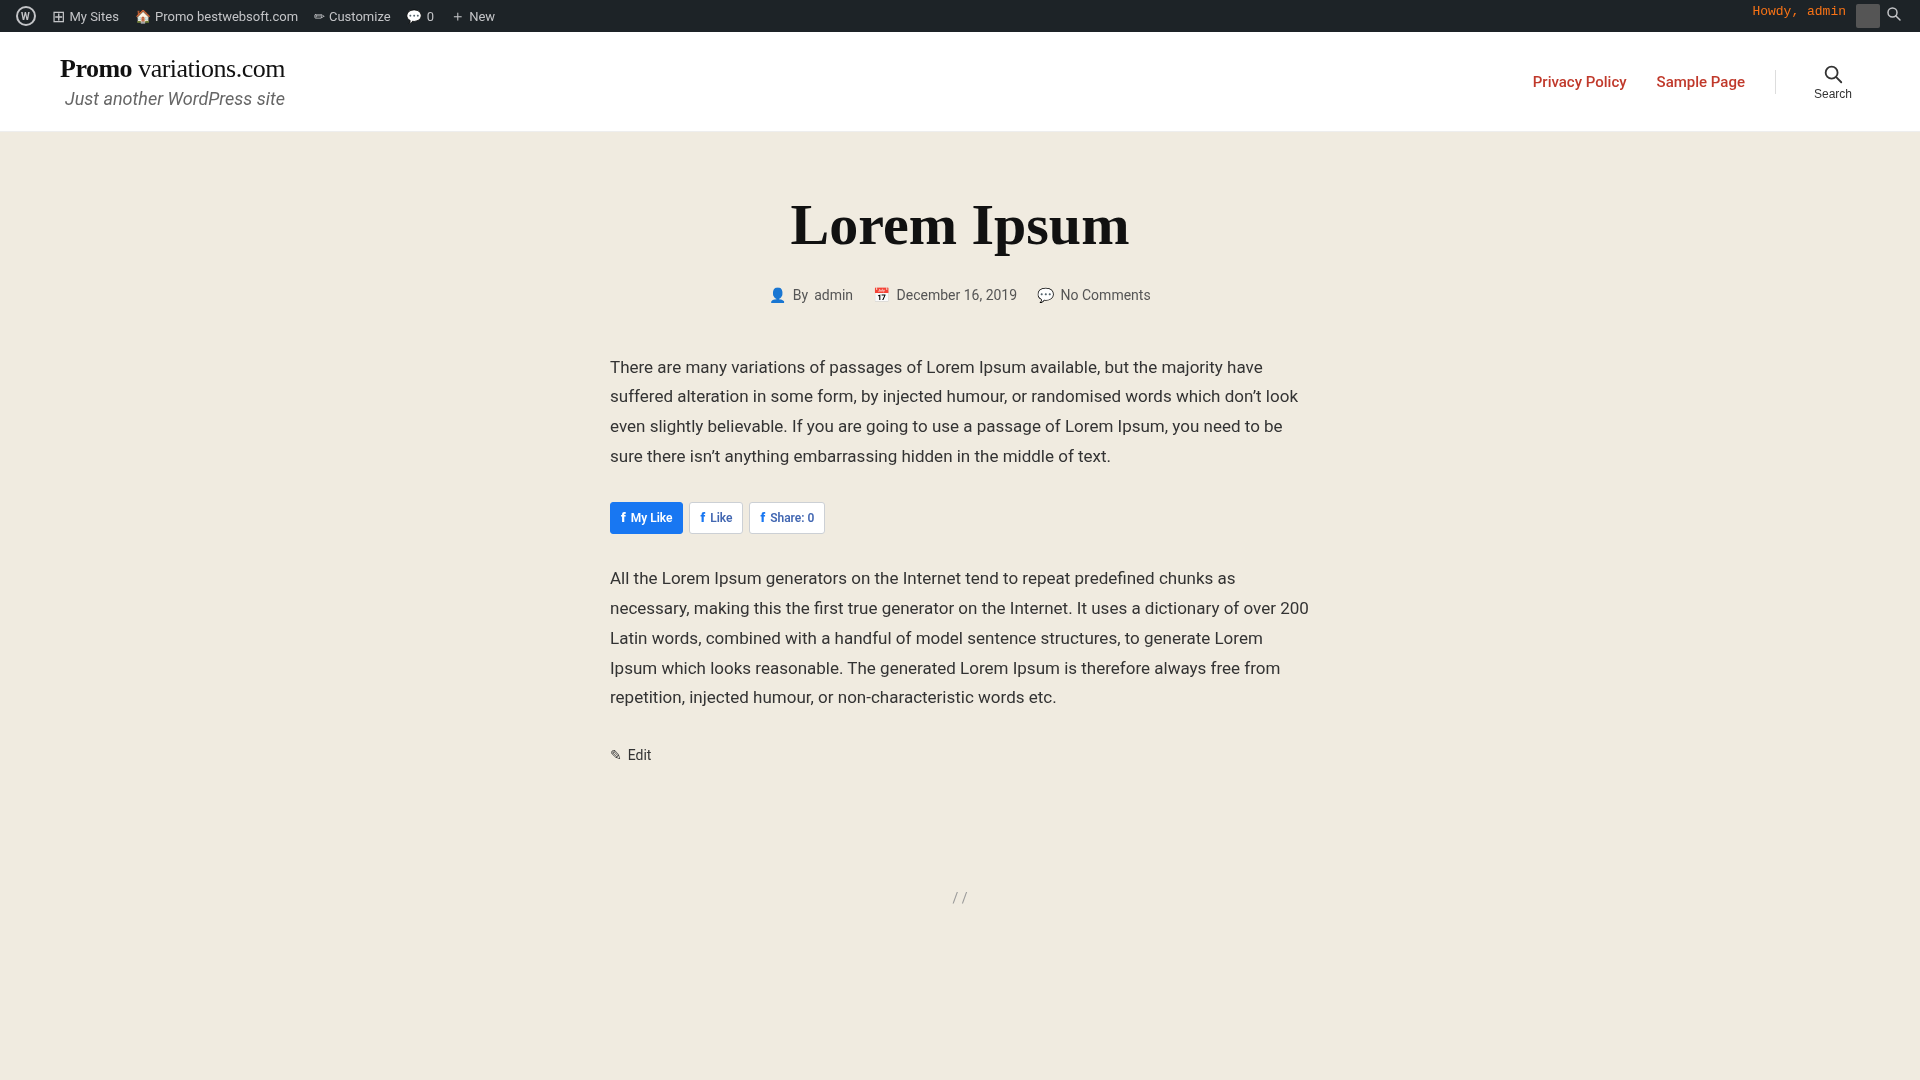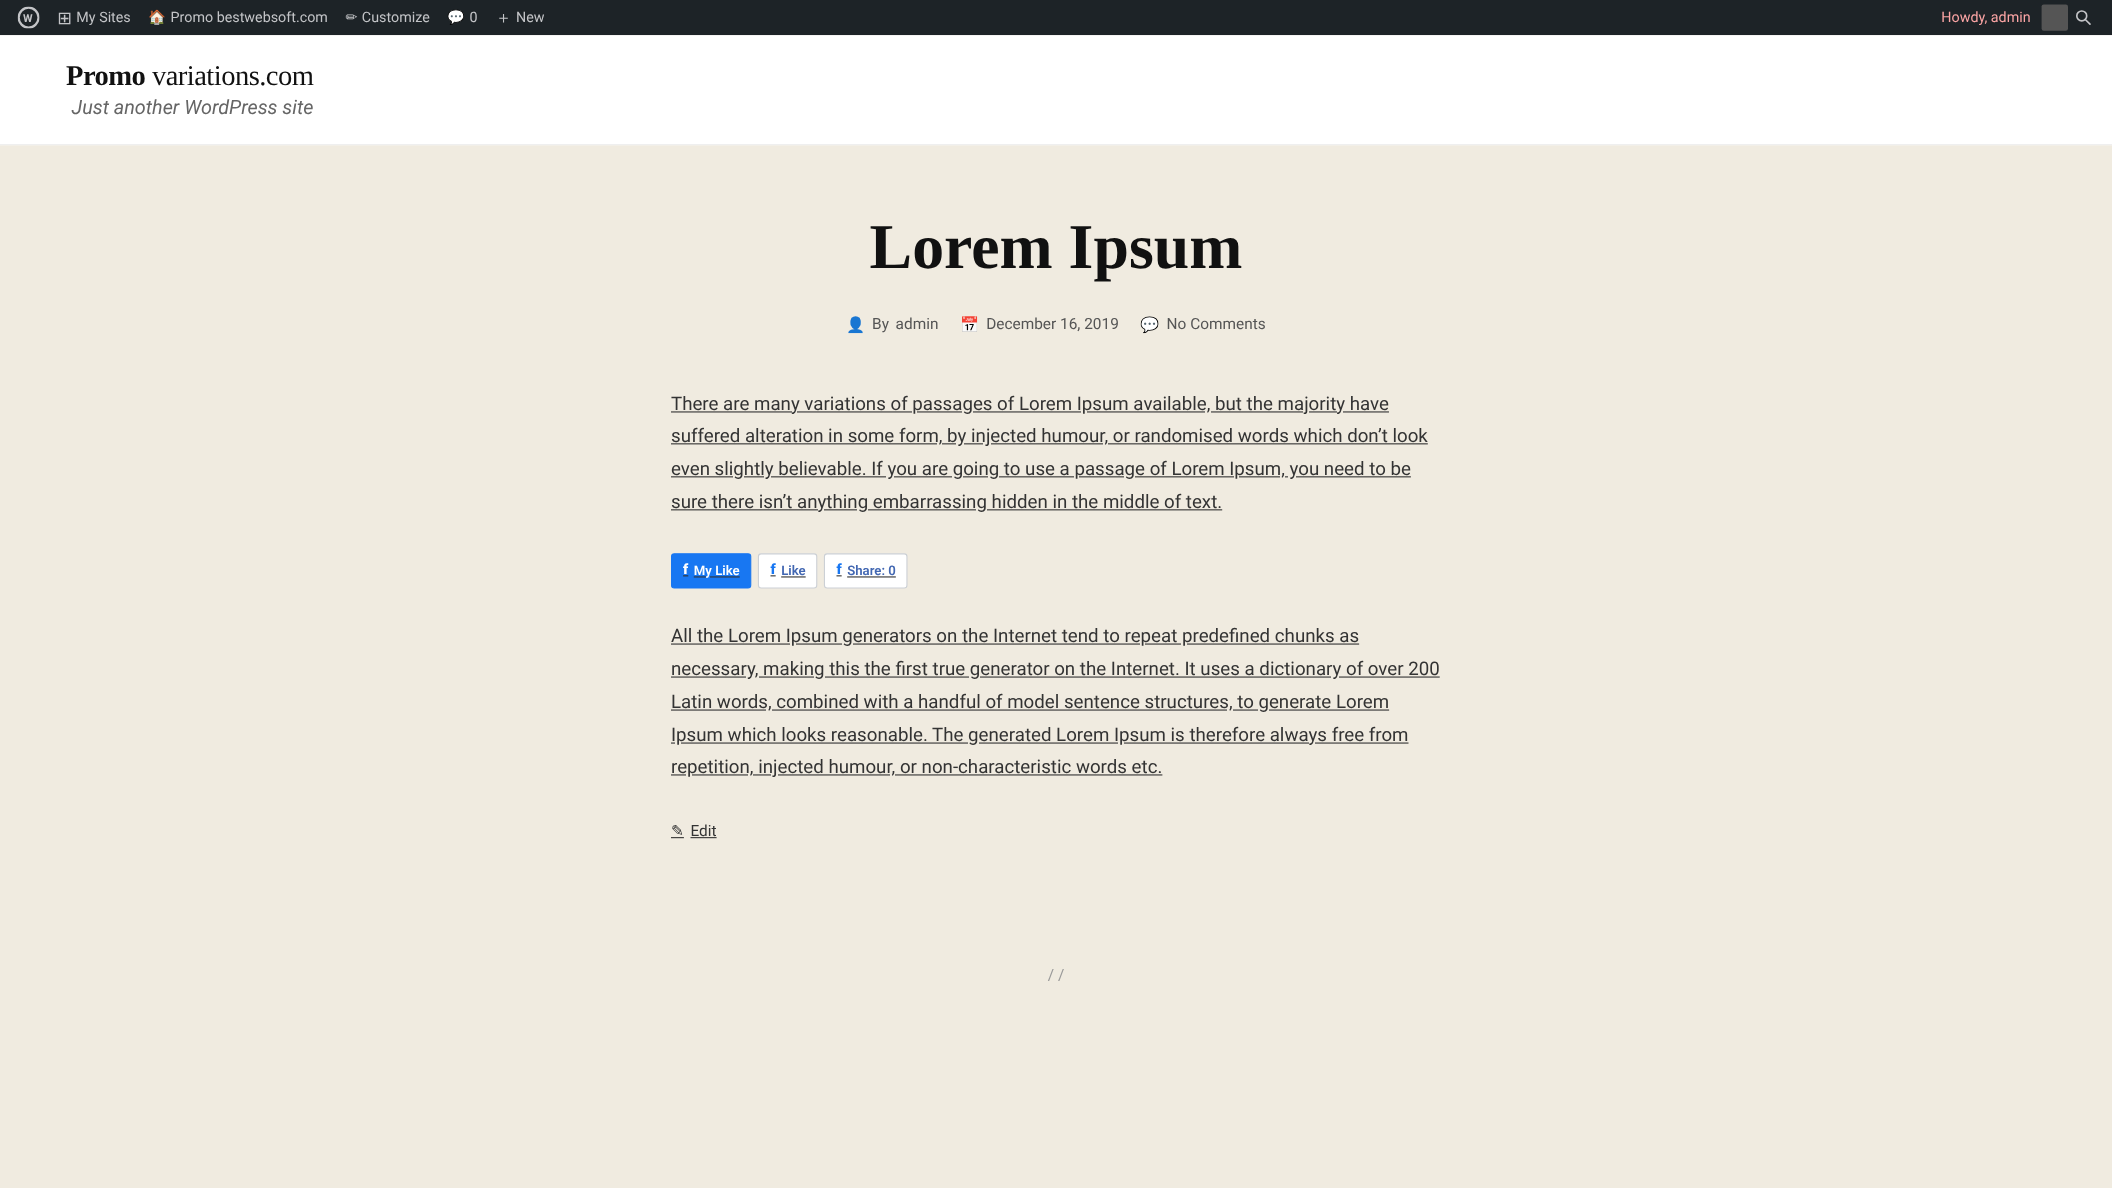--- a/index.html
+++ b/index.html
@@ -24,25 +24,25 @@
       height: 32px;
       cursor: pointer;
       color: #c3c4c7;
       text-decoration: none;
       white-space: nowrap;
     }
     .admin-bar-item .icon { font-size: 16px; }
     .admin-bar-right {
       margin-left: auto;
       display: flex;
-      align-items: center;
       gap: 4px;
-      color: #fca5a5;
+      color: #f97316;
       font-size: 13px;
       padding: 0 8px;
+      font-family: Liberation Mono, monospace;
     }
     .search-icon-admin {
       width: 20px;
       height: 20px;
       cursor: pointer;
       display: flex;
       align-items: center;
       justify-content: center;
       color: #c3c4c7;
       font-size: 14px;
@@ -142,22 +142,21 @@
       align-items: center;
       gap: 6px;
     }
     .post-meta-link { color: #555; text-decoration: none; }
 
     .post-content {
       font-size: 17px;
       line-height: 1.75;
       color: #333;
       max-width: 700px;
-      margin: 0 auto;
-      text-decoration: underline;
+      margin: 12px auto;
     }
     .post-content p { margin-bottom: 30px; }
 
     
     .fb-buttons {
       display: flex;
       align-items: center;
       gap: 6px;
       margin: 10px 0 30px;
     }
@@ -252,20 +251,32 @@
   </div>
 </div>
 
 <header id="site-header">
   <div class="site-branding">
     <div class="site-title">
       <span style="font-weight:700;">Promo </span><span style="font-weight:400;">variations.com</span>
     </div>
     <div class="site-tagline">Just another WordPress site</div>
   </div>
+  <nav class="site-nav">
+    <a class="nav-link" href="#">Privacy Policy</a>
+    <a class="nav-link" href="#">Sample Page</a>
+    <div class="nav-divider"></div>
+    <button class="search-button-header">
+      <svg class="search-svg" viewBox="0 0 24 24" fill="none" xmlns="http://www.w3.org/2000/svg">
+        <circle cx="10.5" cy="10.5" r="6.5" stroke="#333" stroke-width="2"></circle>
+        <line x1="15.5" y1="15.5" x2="21" y2="21" stroke="#333" stroke-width="2" stroke-linecap="round"></line>
+      </svg>
+      <span class="search-button-label">Search</span>
+    </button>
+  </nav>
 </header>
 
 <main id="main-content">
 
   <h1 class="post-title">Lorem Ipsum</h1>
 
   <div class="post-meta">
     <div class="post-meta-item">
       <span style="font-size:14px;color:#888;">👤</span>
       <span>By</span>

